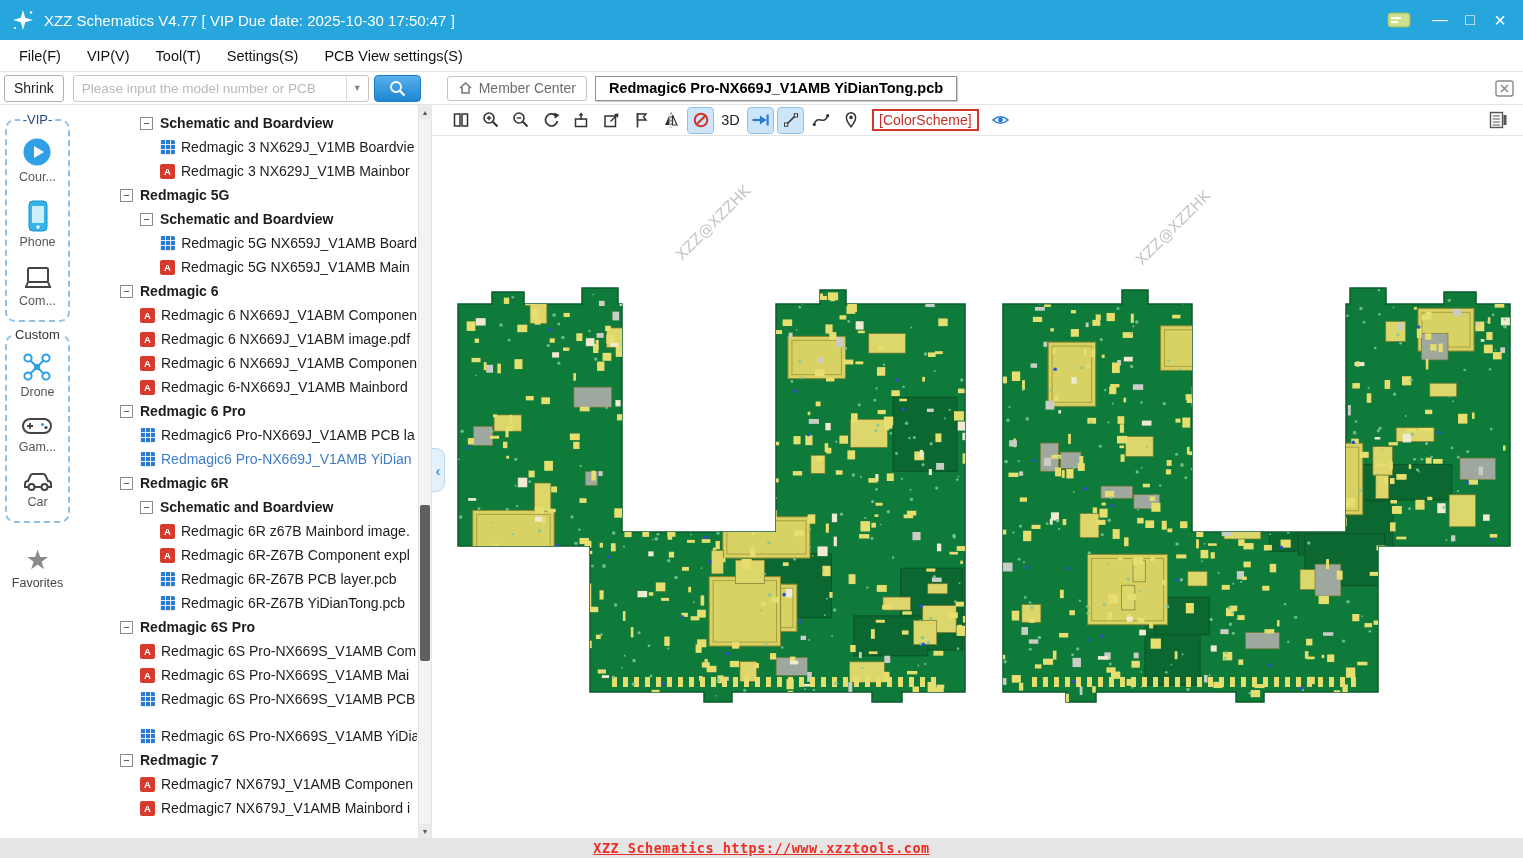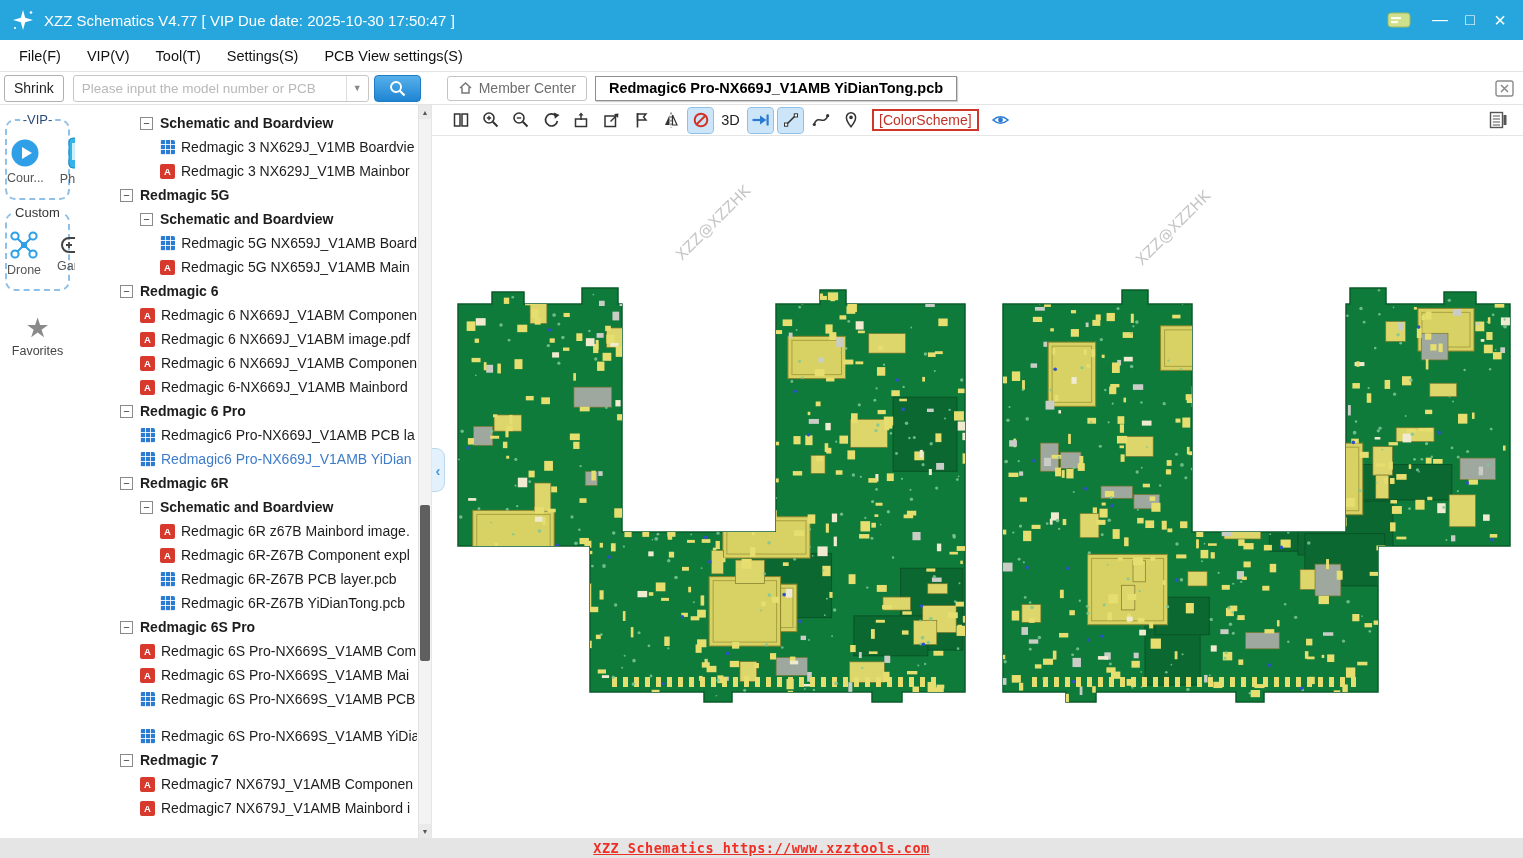--- a/index.html
+++ b/index.html
@@ -27,21 +27,21 @@
   .search-btn{width:47px;height:27px;margin-left:5px;border:1px solid #1d7cc4;border-radius:4px;background:linear-gradient(#57b0ea,#1e85d3);display:flex;align-items:center;justify-content:center;}
   .member-btn{margin-left:26px;height:25px;border:1px solid #c4c4c4;border-radius:3px;background:#fff;display:flex;align-items:center;gap:6px;padding:0 10px;font-size:14px;color:#6d6d6d;}
   .doc-tab{margin-left:8px;height:25px;border:1px solid #8f8f8f;background:#fff;display:flex;align-items:center;padding:0 13px;font-size:14.5px;font-weight:bold;color:#000;box-shadow:1px 1px 1px rgba(0,0,0,.18);}
   .close-view{position:absolute;right:9px;top:8px;width:19px;height:17px;}
 
   
   .content{display:flex;height:733px;}
 
   
   .sidebar{width:75px;flex:none;background:#fff;position:relative;padding-top:2px;}
-  .group-box{border:2px dashed #8fc0e8;border-radius:10px;margin:12px 5px 0;position:relative;padding:16px 0 12px;display:flex;flex-direction:row;align-items:center;gap:16px;}
+  .group-box{border:2px dashed #8fc0e8;border-radius:10px;margin:12px 5px 0;position:relative;padding:16px 0 12px;display:flex;flex-direction:column;align-items:center;gap:16px;}
   .box-label{position:absolute;top:-9px;left:50%;transform:translateX(-50%);background:#fff;padding:0 3px;font-size:13px;color:#333;white-space:nowrap;}
   .side-item{display:flex;flex-direction:column;align-items:center;gap:3px;cursor:pointer;}
   .side-item .lbl{font-size:12.5px;color:#555;}
   .fav{margin-top:24px;display:flex;flex-direction:column;align-items:center;gap:2px;cursor:pointer;}
   .fav .star{font-size:27px;color:#8a8a8a;line-height:1;}
   .fav .lbl{font-size:12.5px;color:#444;text-align:center;}
 
   
   .tree{width:357px;flex:none;background:#fff;position:relative;overflow:hidden;border-right:1px solid #e6e6e6;}
   .tree-list{position:absolute;top:6px;left:0;right:14px;}

